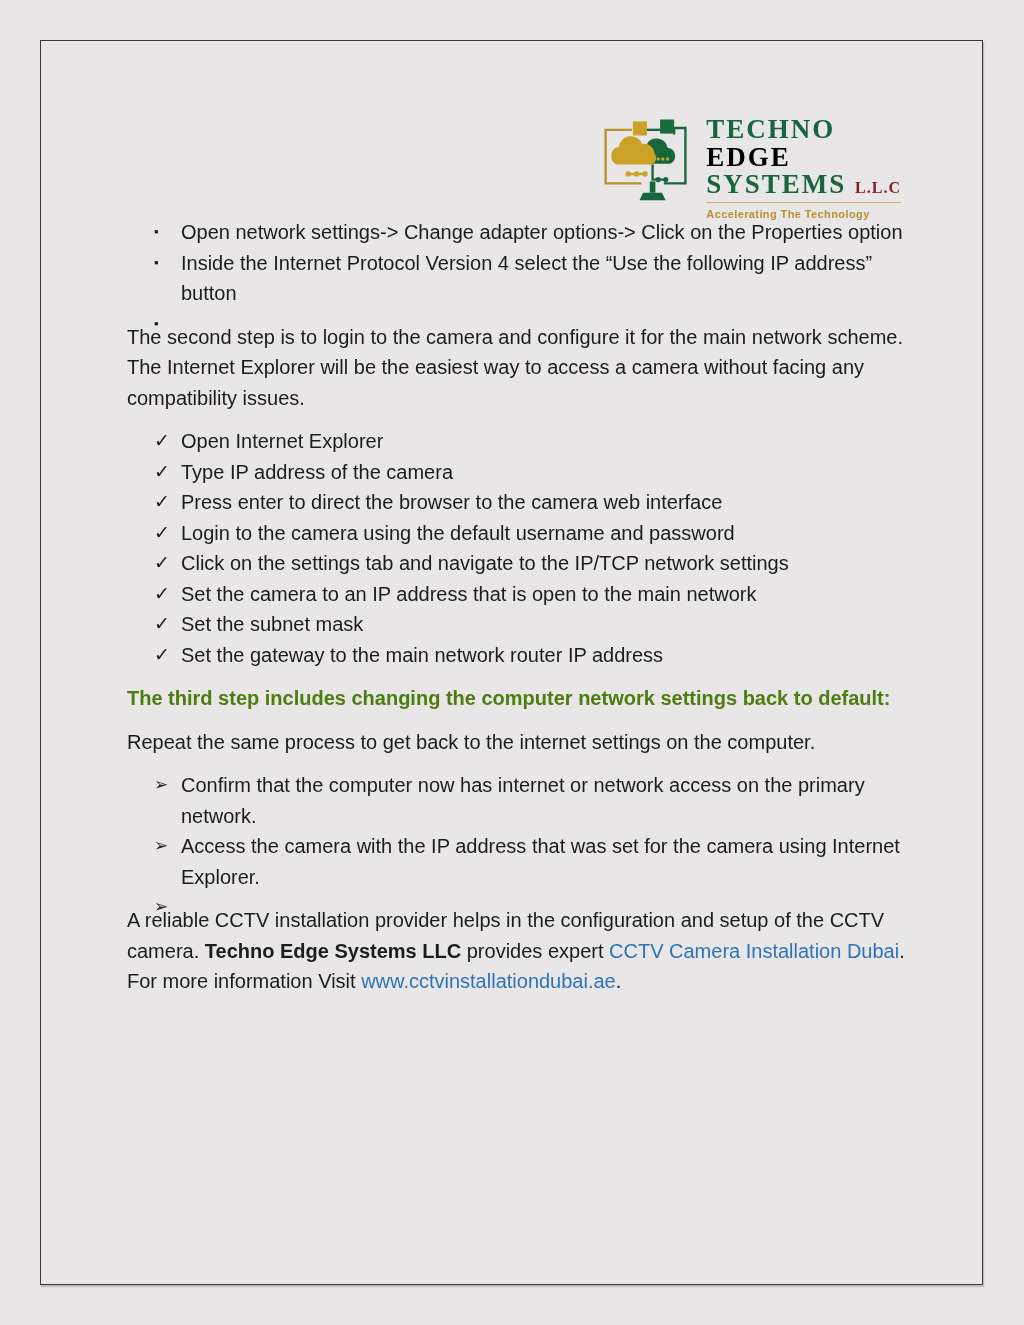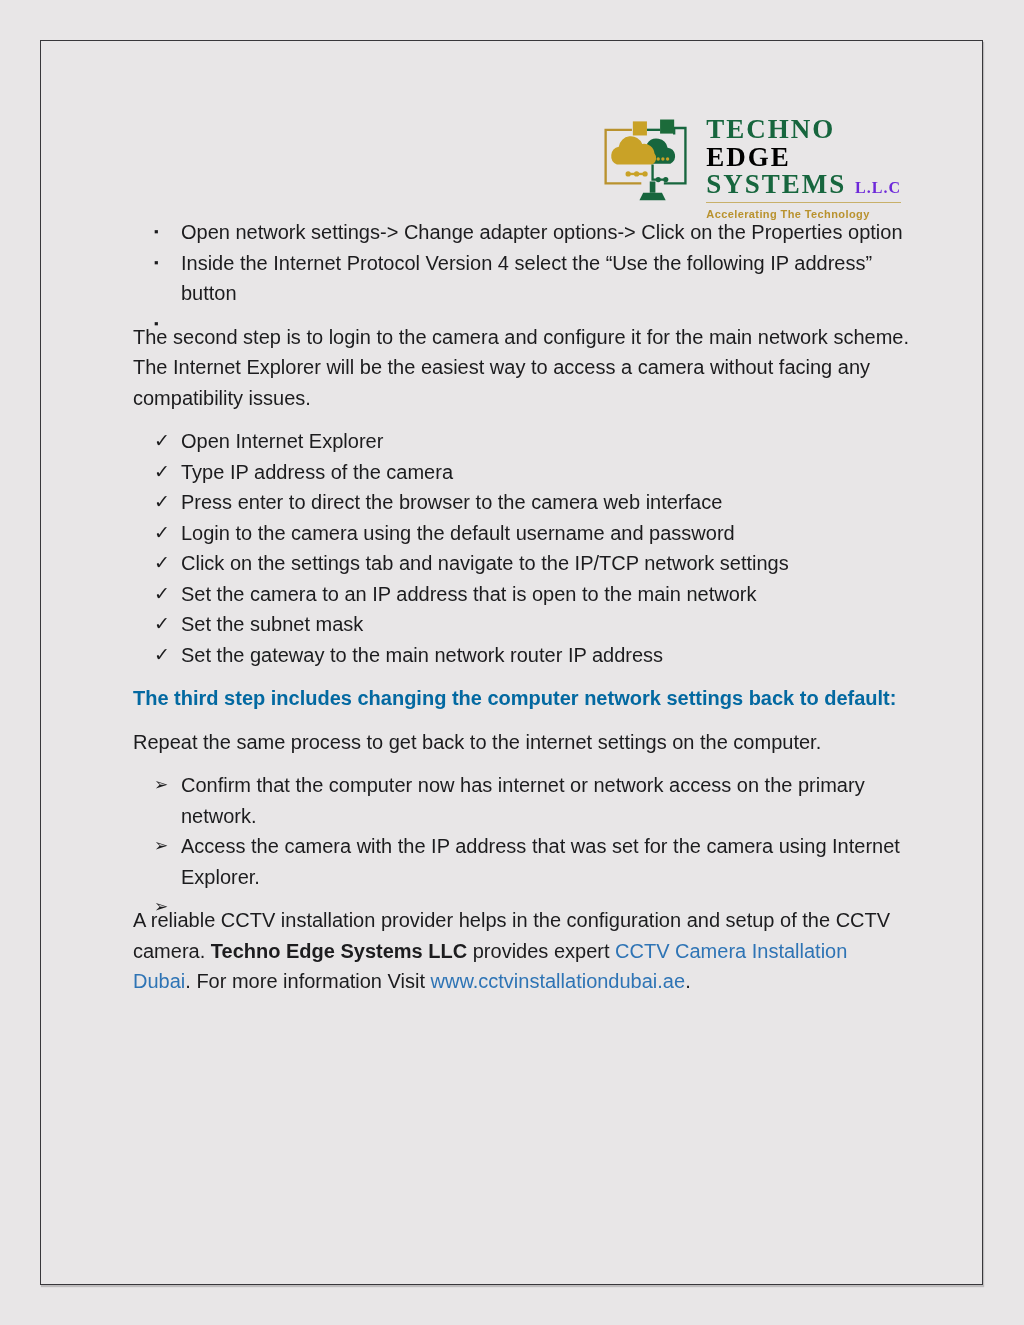--- a/index.html
+++ b/index.html
@@ -38,40 +38,40 @@
   }
   .logo-icon { flex: 0 0 auto; }
   .logo-text {
     font-family: "Liberation Serif", serif;
     font-weight: bold;
     line-height: 1.02;
     padding-top: 4px;
   }
   .logo-line1, .logo-line3 { color: #17663e; font-size: 27px; letter-spacing: 2px; }
   .logo-line2 { color: #000000; font-size: 27px; letter-spacing: 2px; }
-  .logo-llc { font-size: 16px; letter-spacing: 1px; color: #6d28d9; margin-top: 16px; }
+  .logo-llc { font-size: 16px; letter-spacing: 1px; color: #7f1d1d; margin-top: 16px; }
   .logo-tagline {
     font-family: Liberation Sans, sans-serif;
     color: #b9922e;
     font-size: 11px;
     font-weight: bold;
     letter-spacing: 0.4px;
     margin-top: 3px;
     border-top: 1px solid #c8b06a;
     padding-top: 6px;
   }
   
-  p { margin: 13px 12px; }
+  p { margin: 13px 6px; }
   ul { list-style: none; margin: 13px 0; padding: 0; }
   li { position: relative; padding-left: 60px; }
   .marker { position: absolute; left: 33px; top: 0; }
   .square-list .marker { font-size: 13px; }
   .check-list .marker  { font-size: 19px; }
   .arrow-list .marker  { font-size: 17px; }
-  .red-heading { color: #0369a1; font-weight: bold; white-space: nowrap; }
+  .red-heading { color: #4d7c0f; font-weight: bold; white-space: nowrap; }
   .bold { font-weight: bold; text-align: right; }
   a.doc-link { color: #2e74b5; cursor: pointer; }
 </style>
 </head>
 <body>
 
 <div class="canvas">
   <div class="page-border"></div>
 
   <div class="content">

